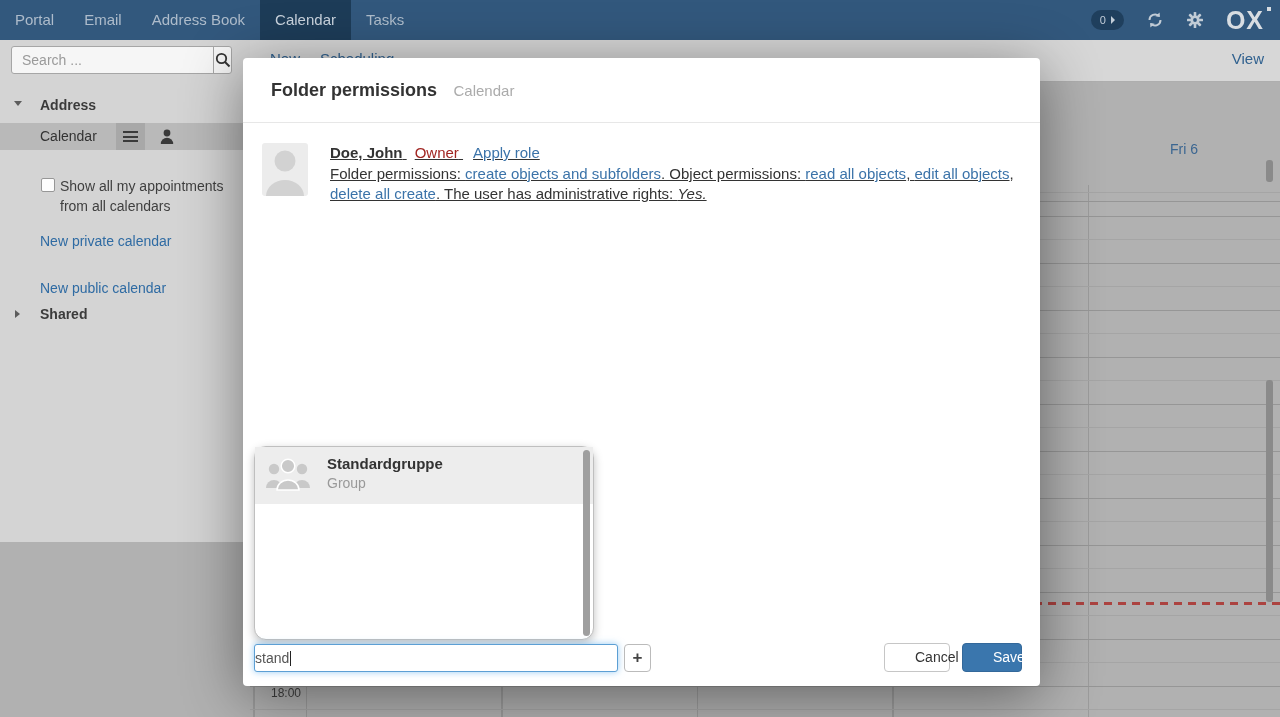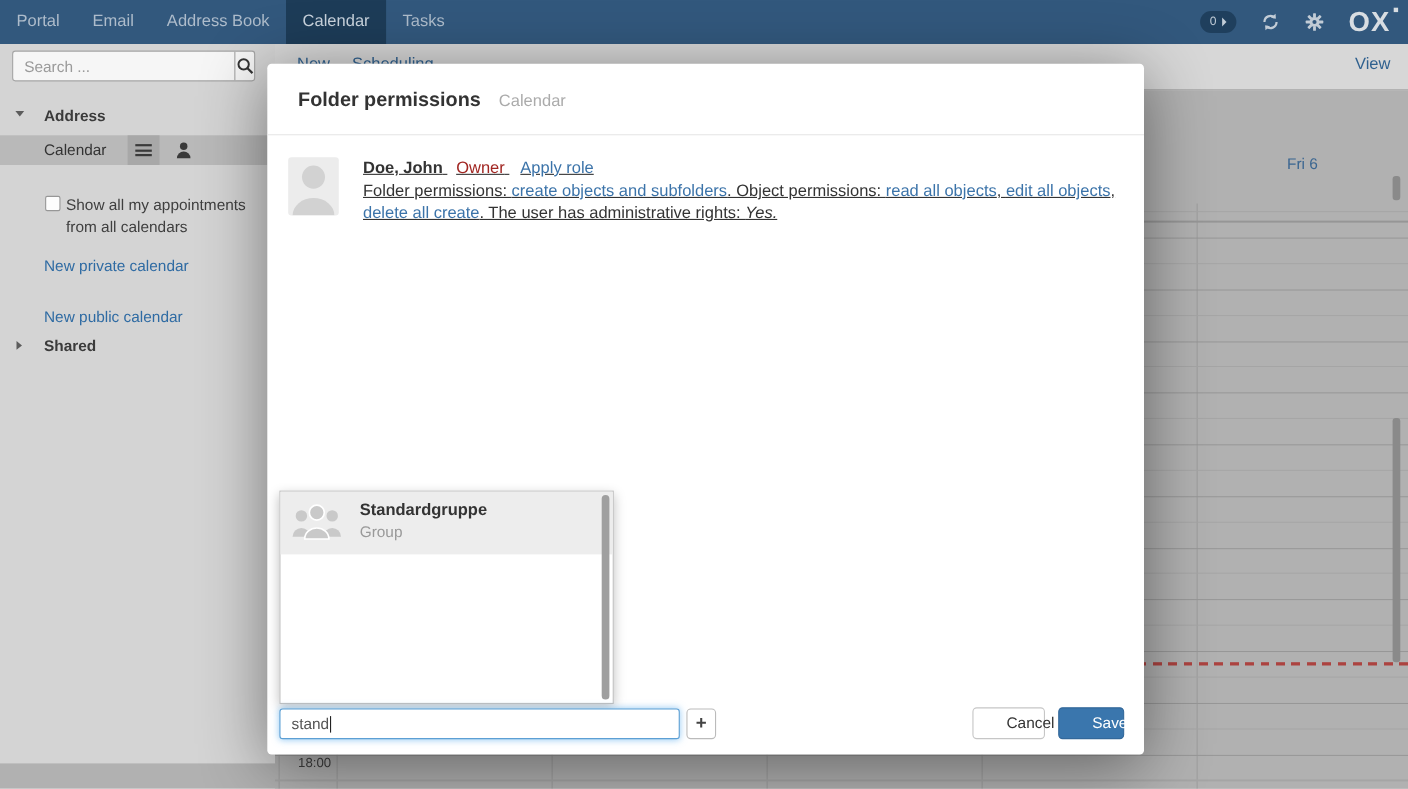--- a/index.html
+++ b/index.html
@@ -13,21 +13,21 @@
   .tab { padding:0 15px; line-height:40px; font-size:15px; color:#aebccb; cursor:pointer; }
   .tab.active { background:#1d3c58; color:#c9d3dd; }
   .topbar-right { position:absolute; right:0; top:0; height:40px; display:flex; align-items:center; gap:0; }
   .notif-badge { background:#1f3f5d; color:#c2cdd8; border-radius:10px; height:20px; padding:0 9px; font-size:11px; line-height:20px; display:flex; align-items:center; gap:5px; margin-right:22px; }
   .badge-caret { width:0; height:0; border-left:4px solid #c2cdd8; border-top:4px solid transparent; border-bottom:4px solid transparent; display:inline-block; }
   .tb-icon { width:18px; height:18px; margin-right:22px; display:block; }
   .ox-logo { color:#d8dde2; font-weight:bold; font-size:25px; letter-spacing:1px; margin-right:16px; position:relative; line-height:40px; }
   .ox-logo .tm { position:absolute; right:-7px; top:7px; width:4px; height:4px; background:#d8dde2; }
 
   
-  #sidebar { position:absolute; left:0; top:40px; width:250px; height:654px; background:#d4d4d4; z-index:2; }
+  #sidebar { position:absolute; left:0; top:40px; width:250px; height:502px; background:#d4d4d4; z-index:2; }
   .searchbox { position:absolute; left:11px; top:6px; width:221px; height:28px; background:#f6f6f6; border:1px solid #a6a6a6; border-radius:3px; display:flex; }
   .searchbox input { flex:1; border:none; outline:none; background:transparent; font-size:14px; color:#555; padding:0 10px; font-family:"Liberation Sans", sans-serif; }
   .searchbox input::placeholder { color:#9a9a9a; opacity:1; }
   .search-btn { width:33px; border-left:1px solid #a6a6a6; display:flex; align-items:center; justify-content:center; cursor:pointer; }
   .tri-down { width:0; height:0; border-top:5px solid #5c5c5c; border-left:4px solid transparent; border-right:4px solid transparent; display:inline-block; }
   .tri-right { width:0; height:0; border-left:5px solid #5c5c5c; border-top:4px solid transparent; border-bottom:4px solid transparent; display:inline-block; }
   .section-row { position:absolute; left:0; width:250px; height:20px; font-size:14px; font-weight:bold; color:#3b3b3b; }
   .section-row .tri { position:absolute; left:14px; top:5px; }
   .section-row .lbl { position:absolute; left:40px; top:1px; }
   .folder-row { position:absolute; left:0; top:83px; width:243px; height:27px; background:#b9b9b9; font-size:14px; color:#333; }
@@ -68,29 +68,29 @@
   .avatar { position:absolute; left:0; top:0; width:46px; height:53px; background:#ececec; border-radius:3px; overflow:hidden; }
   .user-info { margin-left:68px; font-size:15px; color:#333; line-height:20px; width:692px;text-decoration:underline; }
   .user-name { font-weight:bold; color:#333; }
   .role-badge { color:#a12622; margin-left:8px; }
   .apply-role { color:#3b73a9; margin-left:10px; cursor:pointer; }
   .perm-text { margin-top:1px; }
   .perm-text .lnk { color:#3b73a9; cursor:pointer; }
   .perm-text .it { font-style:italic; }
 
   
-  .dropdown { position:absolute; left:11px; top:388px; width:304px; height:194px; background:#fff; border:1px solid #bfbfbf; border-radius:0; box-shadow:0 3px 10px rgba(0,0,0,0.25); }
+  .dropdown { position:absolute; left:11px; top:388px; width:340px; height:194px; background:#fff; border:1px solid #bfbfbf; border-radius:12px; box-shadow:0 3px 10px rgba(0,0,0,0.25); }
   .dd-item { position:relative; height:57px; background:#ededed; cursor:pointer; }
   .dd-icon { position:absolute; left:10px; top:9px; }
   .dd-name { position:absolute; left:72px; top:8px; font-size:15px; font-weight:bold; color:#333; }
   .dd-type { position:absolute; left:72px; top:28px; font-size:14px; color:#999; }
   .dd-scroll { position:absolute; right:3px; top:3px; width:7px; height:186px; background:#9f9f9f; border-radius:4px; cursor:pointer; }
 
   
-  .add-input { position:absolute; left:11px; top:586px; width:364px; height:28px; background:#fff; border:1px solid #5c9fd4; border-radius:3px; box-shadow:0 0 7px rgba(82,168,236,0.6); font-size:14px; color:#555; line-height:26px; padding-left:10px; cursor:text; }
+  .add-input { position:absolute; left:11px; top:586px; width:364px; height:28px; background:#fff; border:1px solid #5c9fd4; border-radius:3px; box-shadow:0 0 7px rgba(82,168,236,0.6); font-size:14px; color:#555; line-height:26px; cursor:text; }
   .caret { display:inline-block; width:1px; height:15px; background:#222; vertical-align:-3px; margin-left:1px; }
   .plus-btn { position:absolute; left:381px; top:586px; width:27px; height:28px; background:#fff; border:1px solid #bbb; border-radius:4px; font-size:17px; font-weight:bold; color:#444; text-align:center; line-height:25px; cursor:pointer; }
   .btn { position:absolute; top:585px; height:29px; border-radius:4px; font-size:14px; text-align:center; line-height:27px; cursor:pointer;padding-left:30px; }
   .btn-cancel { left:641px; width:66px; background:#fff; border:1px solid #c6c6c6; color:#333; }
   .btn-save { left:719px; width:60px; background:#3a76ad; border:1px solid #33689a; color:#fff; }
 </style>
 </head>
 <body>
 
 <div id="app">

